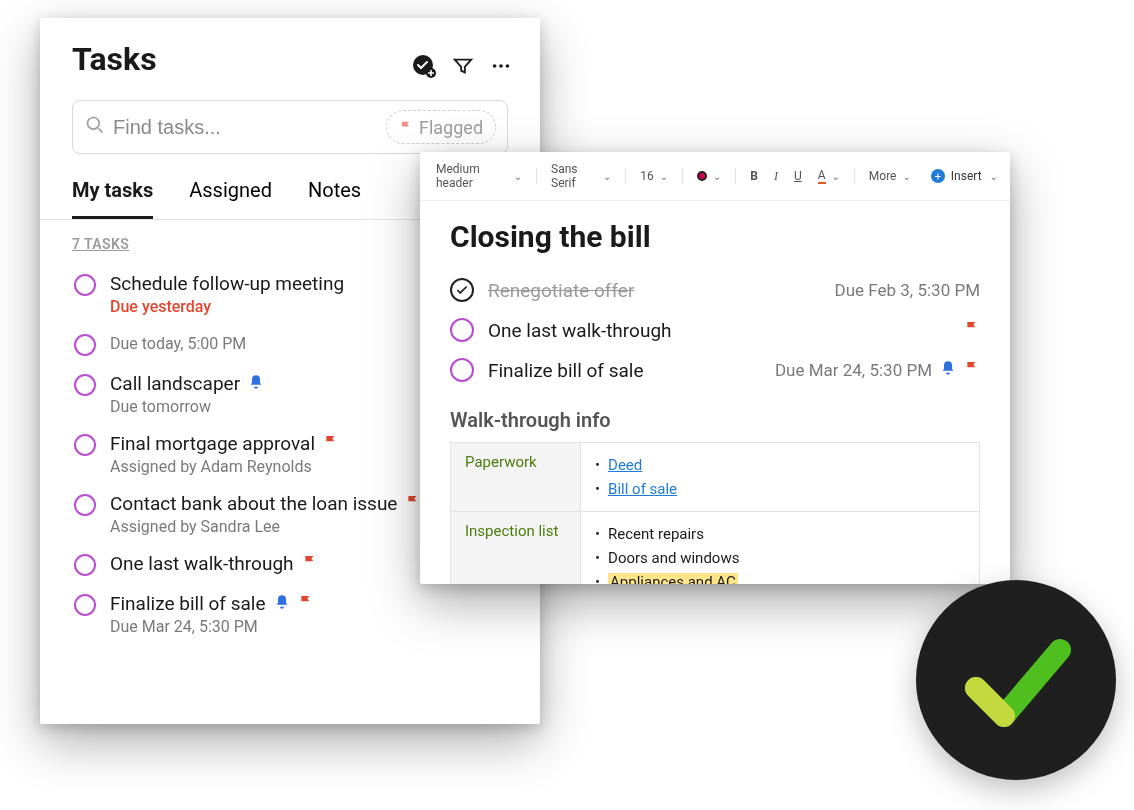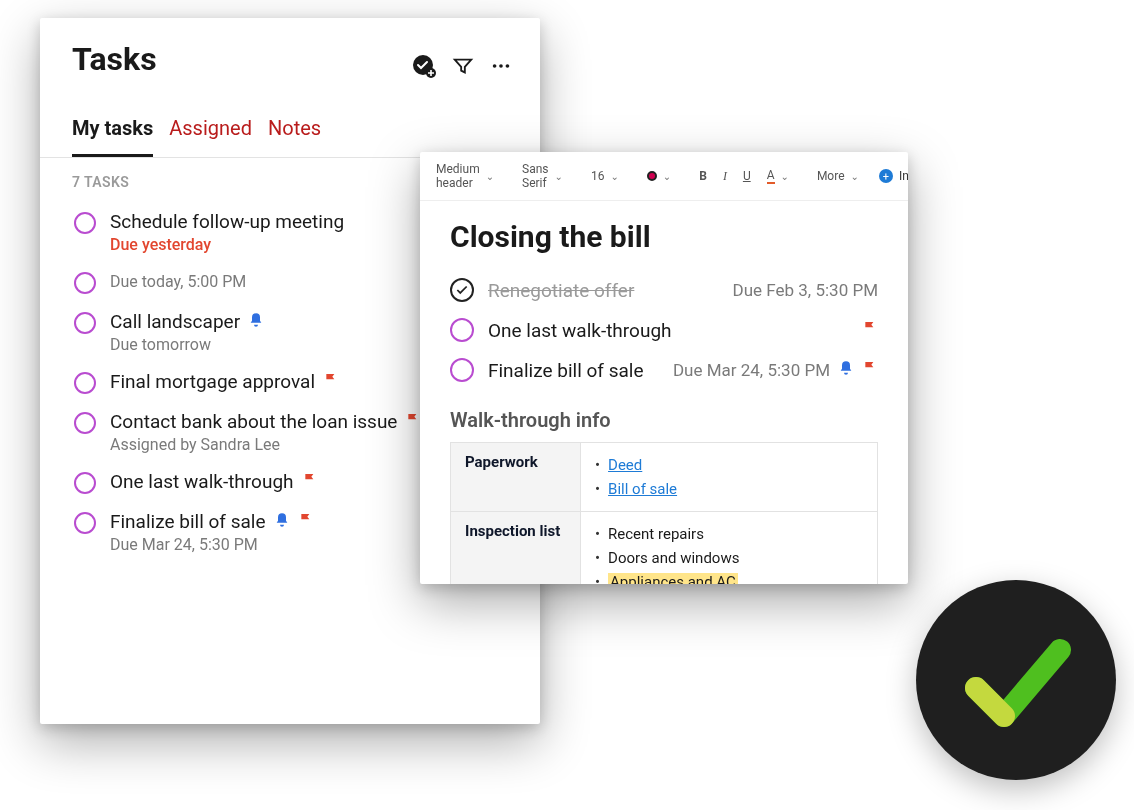--- a/index.html
+++ b/index.html
@@ -73,42 +73,43 @@
     padding: 0 12px;
     border: 1px dashed #cfcfcf;
     border-radius: 18px;
     color: #9e9e9e;
     font-size: 18px;
   }
   .chip-flag { color:#f28b82; }
 
   .tabs {
     display: flex;
-    gap: 16px;
+    gap: 36px;
     padding: 24px 32px 0 32px;
     border-bottom: 1px solid #e3e3e3;
   }
   .tab {
     font-size: 20px;
-    color: #b91c1c;
+    color: #000000;
     padding-bottom: 14px;
     cursor: pointer;
   }
   .tab.active {
     color: #1a1a1a;
     font-weight: 700;
     border-bottom: 3px solid #1a1a1a;
   }
 
   .count-row {
     font-size: 14px;
     letter-spacing: 0.4px;
     color: #9a9a9a;
     font-weight: 600;
     padding: 16px 32px 8px 32px;
+    text-decoration: underline;
   }
 
   .task-list { padding: 4px 18px 18px 28px; }
   .task-item { display:flex; align-items:flex-start; gap:14px; padding:8px 6px;justify-content:center; }
   .task-radio {
     width:22px; height:22px; border:2px solid #b94cd0; border-radius:50%;
     flex:none; margin-top:2px;
   }
   .task-body { flex:1; min-width:0; }
   .task-title-row { display:flex; align-items:center; gap:8px; font-size:19px; color:#1a1a1a; }
@@ -116,21 +117,21 @@
   .task-meta.red { color:#e2462f; font-weight:500; }
 
   .flag-icon { color:#e2462f; }
   .bell-icon { color:#2f6fe0; }
 
   
   .note-panel {
     position: absolute;
     left: 420px;
     top: 152px;
-    width: 488px;
+    width: 590px;
     height: 432px;
     background:#fff;
     border-radius:2px;
     box-shadow: 0 18px 50px rgba(0,0,0,0.34), 0 4px 14px rgba(0,0,0,0.18);
     overflow:hidden;
   }
   .toolbar {
     display:flex;
     align-items:center;
     gap:8px;
@@ -172,22 +173,22 @@
     width:100%;
     font-size:15px;
   }
   .info-table td {
     border:1px solid #e2e2e2;
     padding:10px 14px;
     vertical-align:top;
   }
   .info-table td.label {
     background:#f4f4f4;
-    color:#0f172a;
-    font-weight:700;
+    color:#4d7c0f;
+    font-weight:400;
     width:130px;
   }
   .info-table ul { list-style:none; padding:0; margin:0; }
   .info-table li { padding:3px 0; }
   .info-table li::before { content:"•"; margin-right:8px; color:#333; }
   .link { color:#1e7bd6; text-decoration:underline; cursor:pointer; }
   .hl { background:#ffe58a; padding:0 2px; }
 
   
   .badge {
@@ -225,20 +226,39 @@
       <span class="icon-btn">
         <svg width="22" height="22" viewBox="0 0 24 24" fill="#1a1a1a">
             <circle cx="5" cy="12" r="2"></circle>
             <circle cx="12" cy="12" r="2"></circle>
             <circle cx="19" cy="12" r="2"></circle>
           </svg>
       </span>
     </div>
   </div>
 
+  <div class="search-row">
+    <div class="search-box">
+      <span class="search-icon">
+        <svg width="20" height="20" viewBox="0 0 24 24" fill="none" stroke="#9e9e9e" stroke-width="2">
+            <circle cx="10" cy="10" r="7"></circle>
+            <path d="M21 21 l-5 -5"></path>
+          </svg>
+      </span>
+      <input class="search-input" placeholder="Find tasks..." style="">
+      <span class="flagged-chip">
+        <span class="chip-flag">
+          <svg width="14" height="14" viewBox="0 0 24 24" fill="#f28b82">
+              <path d="M5 3 v18 M5 3 h12 l-3 4 l3 4 h-12"></path>
+            </svg>
+        </span>
+        <span>Flagged</span>
+      </span>
+    </div>
+  </div>
 
   <div class="tabs">
     <div class="tab active">My tasks</div>
     <div class="tab">Assigned</div>
     <div class="tab">Notes</div>
   </div>
 
   <div class="count-row">7 TASKS</div>
 
   <div class="task-list">
@@ -275,20 +295,21 @@
 
     <div class="task-item">
       <span class="task-radio"></span>
       <div class="task-body">
         <div class="task-title-row">
           <span>Final mortgage approval</span>
           <span class="flag-icon"><svg width="16" height="16" viewBox="0 0 24 24" fill="#e2462f">
                 <path d="M5 3 v18 M5 3 h12 l-3 4 l3 4 h-12"></path>
               </svg></span>
         </div>
+        <div class="task-meta">Assigned by Adam Reynolds</div>
       </div>
     </div>
 
     <div class="task-item">
       <span class="task-radio"></span>
       <div class="task-body">
         <div class="task-title-row">
           <span>Contact bank about the loan issue</span>
           <span class="flag-icon"><svg width="16" height="16" viewBox="0 0 24 24" fill="#e2462f">
                 <path d="M5 3 v18 M5 3 h12 l-3 4 l3 4 h-12"></path>

